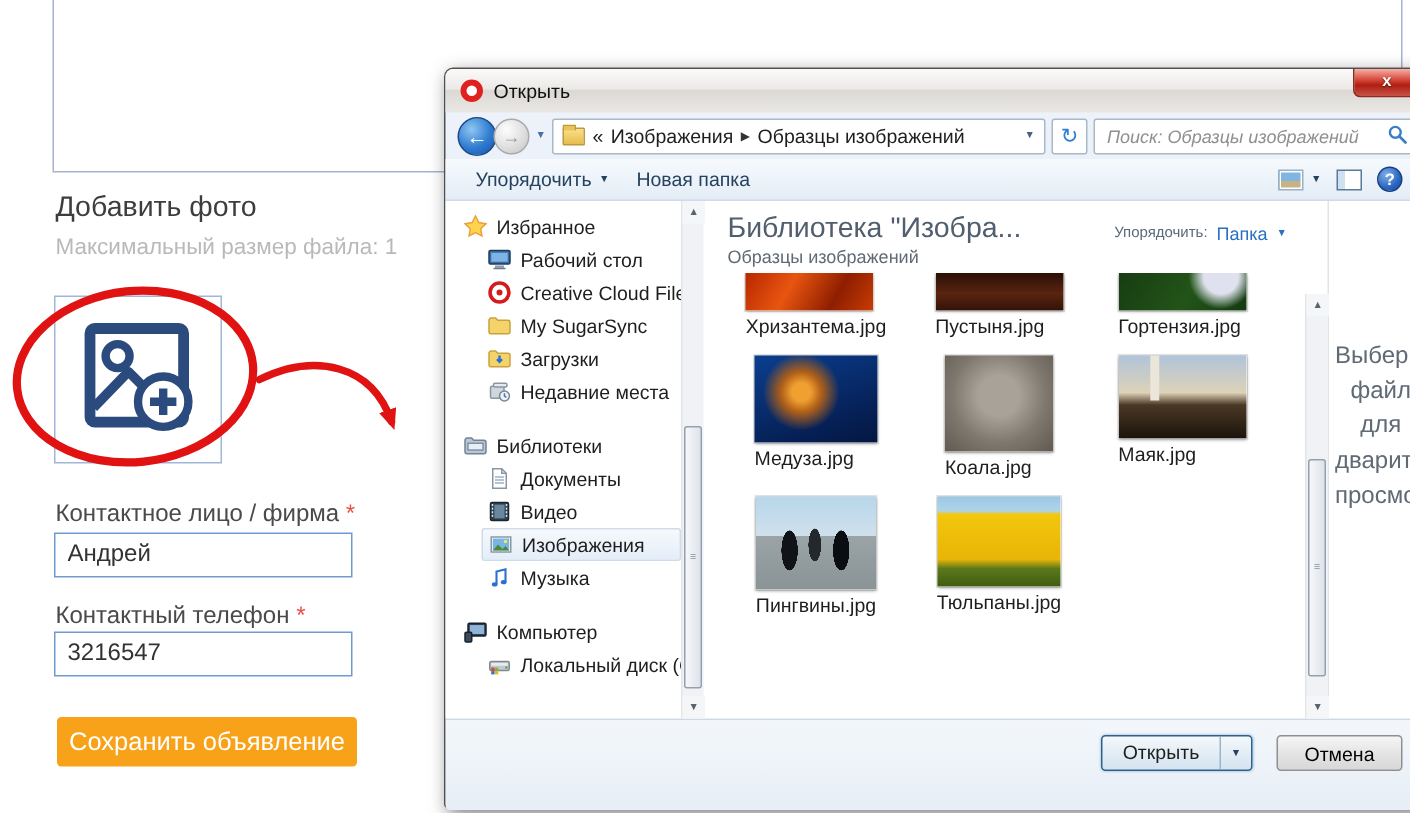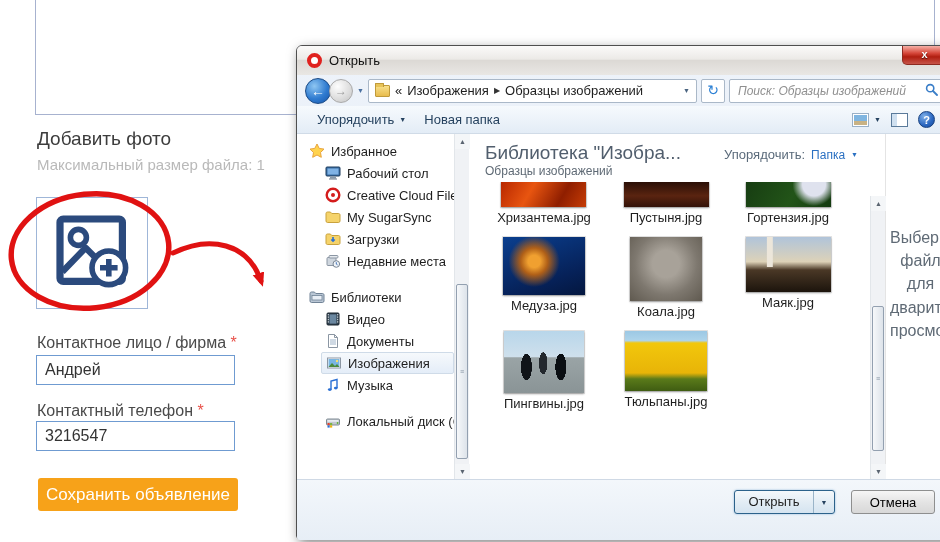--- a/index.html
+++ b/index.html
@@ -92,27 +92,27 @@
     text-align:center; line-height:15px; background:#f4f6f8; cursor:pointer; }
   .vs-thumb { position:absolute; left:1px; width:12px; border:1px solid #93a0b0; border-radius:2px;
     background:linear-gradient(90deg,#f6f8fa,#dde3ea); cursor:pointer;
     display:flex; align-items:center; justify-content:center; font-size:7px; color:#8593a3; }
 
   .main { flex:1; display:flex; flex-direction:column; min-width:0; }
   .main-hd { padding:8px 12px 4px 16px; display:flex; align-items:baseline; }
   .lib-title { font-size:19px; color:#515e6d; white-space:nowrap; }
   .lib-sub { font-size:12px; color:#5f6a75; }
   .arrange { margin-left:auto; display:flex; align-items:center; gap:6px; white-space:nowrap; }
-  .arrange-lbl { font-size:13px; color:#5a6a7a; }
+  .arrange-lbl { font-size:10px; color:#5a6a7a; }
   .arrange-val { font-size:12px; color:#2a70c2; cursor:pointer; }
   .arrange .tb-dd { color:#2a70c2; }
 
   .files { flex:1; padding-left:14px; overflow:hidden; }
   .frow { display:grid; grid-template-columns:122px 122px 122px; justify-items:center; margin-bottom:12px; }
-  .fcell { display:flex; flex-direction:column; align-items:center; gap:3px; cursor:pointer; }
+  .fcell { display:flex; flex-direction:column; align-items:flex-start; gap:3px; cursor:pointer; }
   .thumb { box-shadow:0 1px 2px rgba(0,0,0,.35), 0 0 0 1px rgba(0,0,0,.10); }
   .fname { font-size:13px; color:#1e1e1e; }
   .t1 { width:85px; height:25px; background:linear-gradient(120deg,#b82800,#e85510 35%,#8f1e00 70%,#c63c05); }
   .t2 { width:85px; height:25px; background:linear-gradient(180deg,#2a0f06,#5a2410 55%,#331208); }
   .t3 { width:85px; height:25px; background:
         radial-gradient(circle at 80% 10%, #dfe2ee 16%, rgba(0,0,0,0) 30%),
         linear-gradient(120deg,#173d12,#225418 55%,#143a10); }
   .t4 { width:82px; height:58px; background:
         radial-gradient(circle at 38% 42%, #f0a030 10%, #b06018 22%, rgba(0,0,0,0) 42%),
         linear-gradient(160deg,#0a3f8f,#062158 70%,#04173f); }
@@ -324,46 +324,46 @@
           <svg viewBox="0 0 16 16" width="16" height="16">
               <path d="M1 4.5c0-.8.6-1.5 1.4-1.5h3l1.4 1.5h6.8c.8 0 1.4.7 1.4 1.5v6c0 .8-.6 1.5-1.4 1.5H2.4c-.8 0-1.4-.7-1.4-1.5z" fill="#b9c6d4" stroke="#718396"></path>
               <rect x="3" y="6.5" width="10" height="4.5" fill="#e8eef5" stroke="#718396" stroke-width=".8"></rect>
             </svg>
         </span>
         <span>Библиотеки</span>
       </div>
       <div class="sb-row child">
         <span class="ico16">
           <svg viewBox="0 0 16 16" width="16" height="16">
+              <path d="M3.5 1.5h6l3 3v10h-9z" fill="#fff" stroke="#8b96a3"></path>
+              <path d="M9.5 1.5v3h3" fill="none" stroke="#8b96a3"></path>
+              <path d="M5 7h6M5 9h6M5 11h6" stroke="#9fb3c8"></path>
+            </svg>
+        </span>
+        <span>Документы</span>
+      </div>
+      <div class="sb-row child">
+        <span class="ico16">
+          <svg viewBox="0 0 16 16" width="16" height="16">
               <rect x="2" y="2" width="12" height="12" rx="1" fill="#30404e" stroke="#1a2630"></rect>
               <rect x="4.6" y="3.4" width="6.8" height="9.2" fill="#6a87a0"></rect>
               <g fill="#dfe6ec">
                 <rect x="2.8" y="3" width="1" height="1.4"></rect>
                 <rect x="2.8" y="5.4" width="1" height="1.4"></rect>
                 <rect x="2.8" y="7.8" width="1" height="1.4"></rect>
                 <rect x="2.8" y="10.2" width="1" height="1.4"></rect>
                 <rect x="12.2" y="3" width="1" height="1.4"></rect>
                 <rect x="12.2" y="5.4" width="1" height="1.4"></rect>
                 <rect x="12.2" y="7.8" width="1" height="1.4"></rect>
                 <rect x="12.2" y="10.2" width="1" height="1.4"></rect>
               </g>
             </svg>
         </span>
         <span>Видео</span>
       </div>
-      <div class="sb-row child">
-        <span class="ico16">
-          <svg viewBox="0 0 16 16" width="16" height="16">
-              <path d="M3.5 1.5h6l3 3v10h-9z" fill="#fff" stroke="#8b96a3"></path>
-              <path d="M9.5 1.5v3h3" fill="none" stroke="#8b96a3"></path>
-              <path d="M5 7h6M5 9h6M5 11h6" stroke="#9fb3c8"></path>
-            </svg>
-        </span>
-        <span>Документы</span>
-      </div>
       <div class="sb-row child sel">
         <span class="ico16">
           <svg viewBox="0 0 16 16" width="16" height="16">
               <rect x="1.5" y="3" width="13" height="10" fill="#fff" stroke="#8b96a3"></rect>
               <rect x="2.5" y="4" width="11" height="8" fill="#79b5e2"></rect>
               <path d="M2.5 12l3.5-4 3 3 2-2 2.5 3z" fill="#4a8a3c"></path>
               <circle cx="11" cy="6" r="1.2" fill="#f7e26b"></circle>
             </svg>
         </span>
         <span>Изображения</span>
@@ -373,20 +373,30 @@
           <svg viewBox="0 0 16 16" width="16" height="16">
               <path d="M6 12.5V4l6-1.5V11" fill="none" stroke="#2a6fd4" stroke-width="1.4"></path>
               <ellipse cx="4.8" cy="12.6" rx="1.9" ry="1.4" fill="#2a6fd4"></ellipse>
               <ellipse cx="10.8" cy="11.1" rx="1.9" ry="1.4" fill="#2a6fd4"></ellipse>
             </svg>
         </span>
         <span>Музыка</span>
       </div>
 
       <div class="sb-gap"></div>
+      <div class="sb-row">
+        <span class="ico16">
+          <svg viewBox="0 0 16 16" width="16" height="16">
+              <rect x="3" y="2.5" width="12" height="8.5" rx="1" fill="#2e3d4a" stroke="#16222c"></rect>
+              <rect x="4.2" y="3.7" width="9.6" height="6" fill="#8fb3d9"></rect>
+              <rect x="1" y="8.5" width="4.5" height="6.5" rx=".8" fill="#3a4a58" stroke="#16222c"></rect>
+            </svg>
+        </span>
+        <span>Компьютер</span>
+      </div>
       <div class="sb-row child">
         <span class="ico16">
           <svg viewBox="0 0 16 16" width="16" height="16">
               <rect x="1.5" y="6" width="13" height="6" rx="1" fill="#c3c9cf" stroke="#7f8a94"></rect>
               <rect x="2.5" y="7" width="11" height="1.8" fill="#e8ecf0"></rect>
               <circle cx="12.6" cy="10" r=".9" fill="#5fae3a"></circle>
               <g>
                 <rect x="2.5" y="10" width="2.2" height="2.2" fill="#e8402a"></rect>
                 <rect x="5" y="10" width="2.2" height="2.2" fill="#7ab648"></rect>
                 <rect x="2.5" y="12.4" width="2.2" height="2.2" fill="#2a6fd4"></rect>

